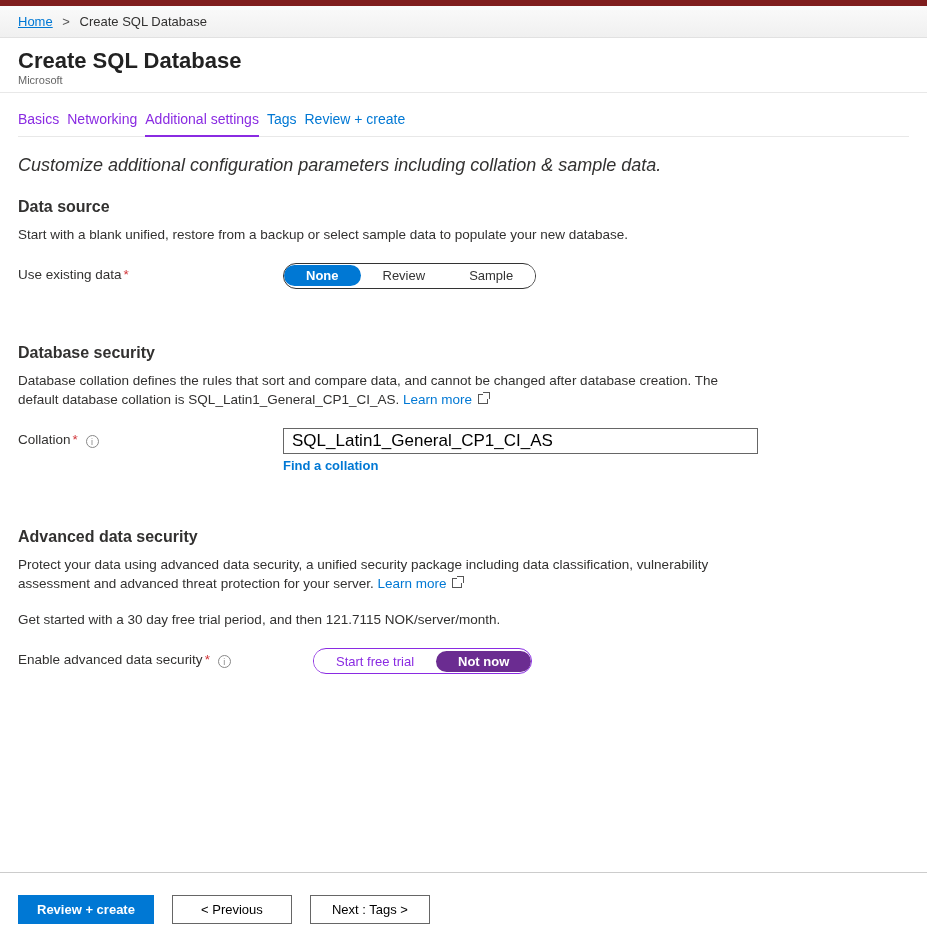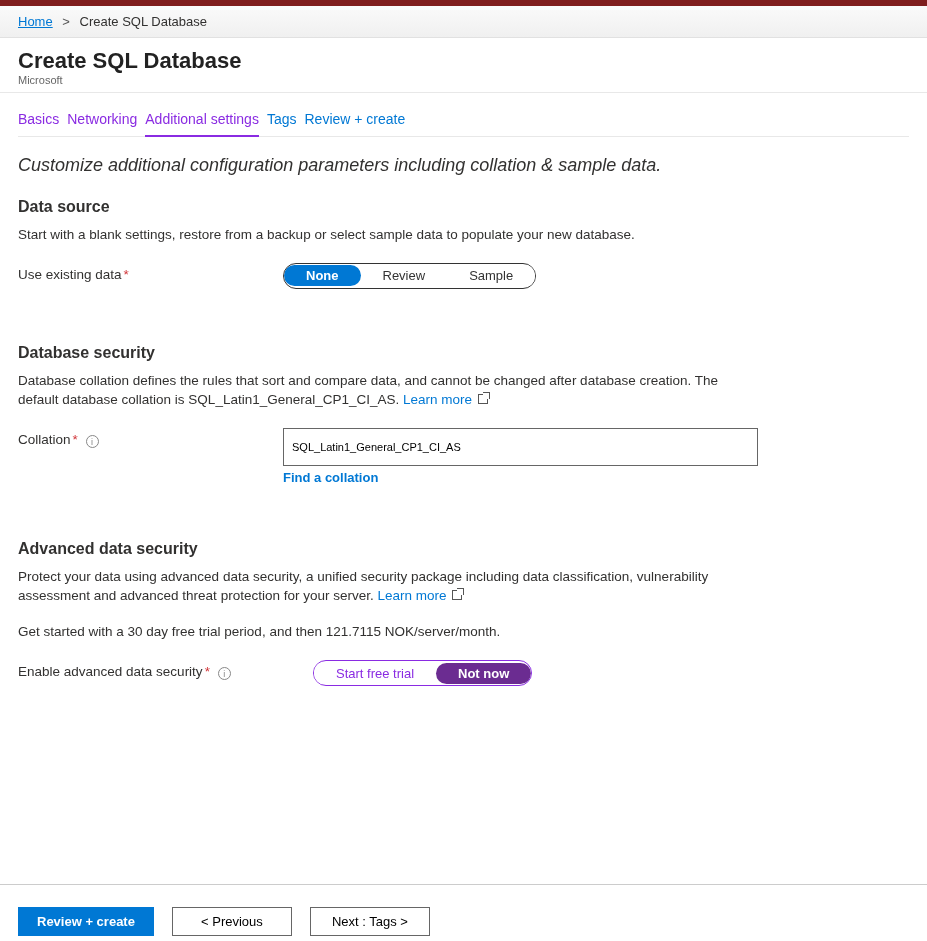--- a/index.html
+++ b/index.html
@@ -140,23 +140,23 @@
     border-radius: 13px;
     font-weight: 600;
   }
   .pill-group.purple { border-color: #8a2be2; }
   .pill-group.purple .pill { color: #8a2be2; }
   .pill-group.purple .pill.selected-purple { color: #fff; }
   .text-input {
     width: 475px;
     padding: 4px 8px;
     border: 1px solid #666;
-    font-size: 11px;
+    font-size: 17px;
     font-family: inherit;
-    height: 38px;
+    height: 26px;
   }
   .find-link {
     color: #0078d4;
     font-size: 13px;
     margin-top: 4px;
     cursor: pointer;
     font-weight: 600;
   }
   .footer {
     border-top: 1px solid #ccc;
@@ -201,21 +201,21 @@
       <div class="tab visited">Basics</div>
       <div class="tab visited">Networking</div>
       <div class="tab active">Additional settings</div>
       <div class="tab link">Tags</div>
       <div class="tab link">Review + create</div>
     </div>
 
     <div class="intro">Customize additional configuration parameters including collation &amp; sample data.</div>
 
     <h3 class="section-h">Data source</h3>
-    <div class="desc">Start with a blank settings, restore from a backup or select sample data to populate your new database.</div>
+    <div class="desc">Start with a blank unified, restore from a backup or select sample data to populate your new database.</div>
     <div class="form-row">
       <div class="form-label">
         <span>Use existing data</span><span class="req">*</span>
       </div>
       <div class="pill-group">
         <div class="pill selected-blue">None</div>
         <div class="pill">Review</div>
         <div class="pill">Sample</div>
       </div>
     </div>

